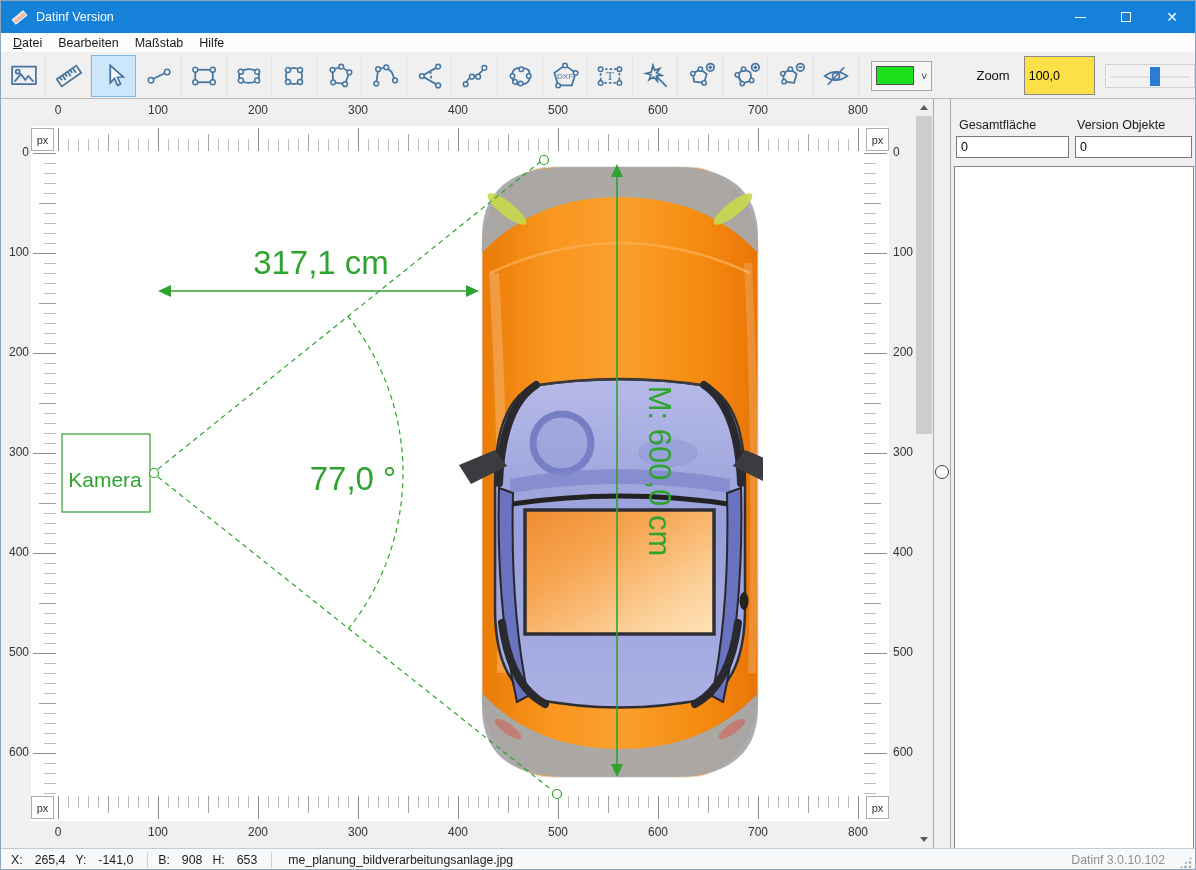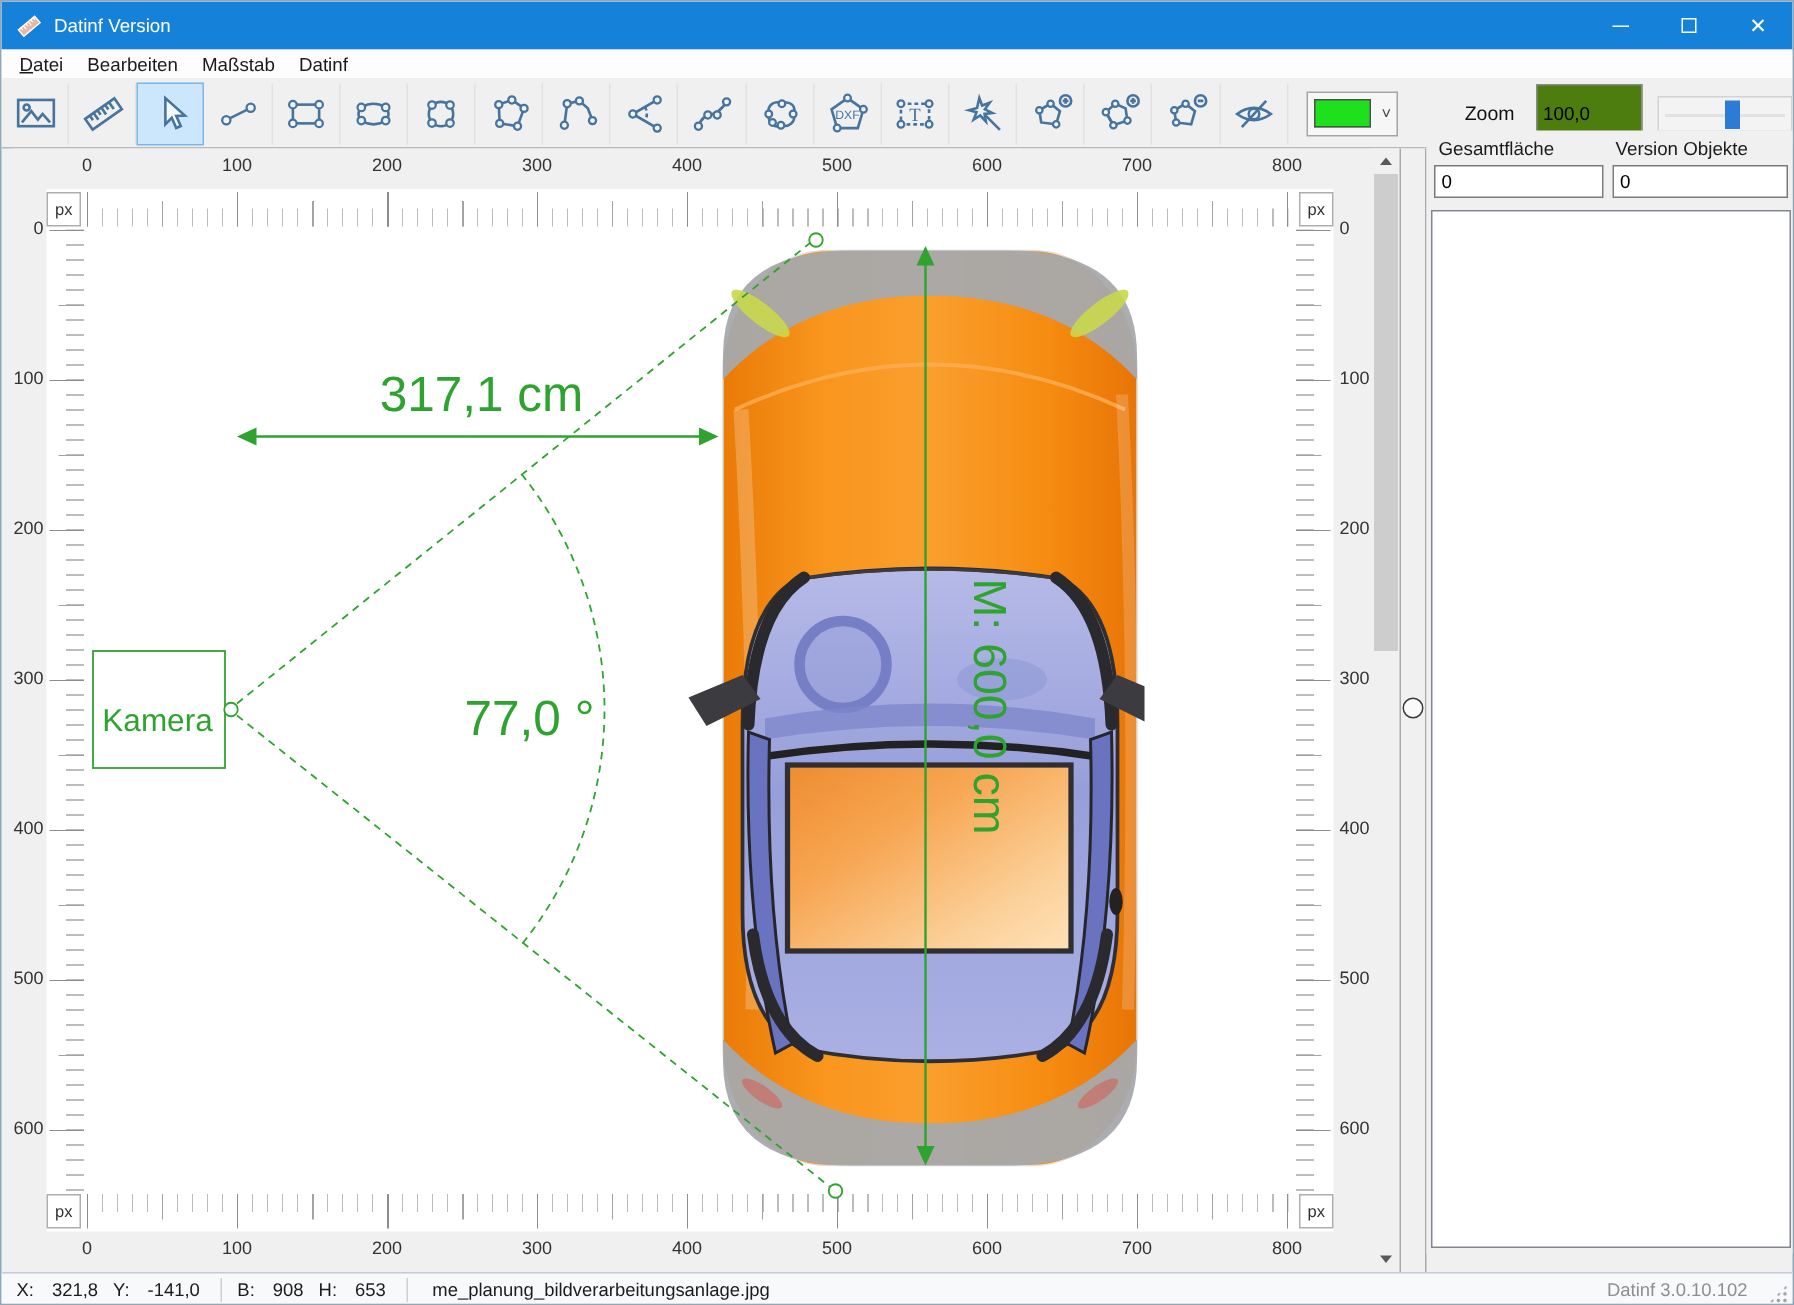--- a/index.html
+++ b/index.html
@@ -31,21 +31,21 @@
   .tbtn svg { width:30px; height:30px; }
   .tbtn.sel { background:#cce6fb; border:1px solid #7fb8e6; }
   .ticon { stroke:#46749f; fill:none; stroke-width:1.4; }
   .tdot  { stroke:#46749f; fill:#eef5fb; stroke-width:1.2; }
   .color-combo { width:64px; height:30px; margin-left:12px; border:1px solid #a5a5a5; background:#f6f6f6;
                  display:flex; align-items:center; padding:0 4px; }
   .swatch { width:38px; height:19px; border:1px solid #4e4e4e; }
   .chev { margin-left:auto; font-size:11px; color:#444; }
   .zoom-lbl { font-size:13px; color:#111; margin-left:44px; }
   .zoom-input { width:71px; height:39px; margin-left:14px; border:1px solid #8a8a8a; font:12.5px "Liberation Sans",sans-serif;
-                padding:1px 4px; background:#4d7c0f; }
+                padding:1px 4px; background:#fde047; }
   .zoom-slider { position:relative; width:94px; height:24px; margin-left:10px; background:#f3f3f3; border:1px solid #d2d2d2; }
   .zoom-slider .groove { position:absolute; left:4px; right:4px; top:11px; height:2px; background:#e2e2e2; }
   .zoom-slider .thumb { position:absolute; left:44px; top:2px; width:10px; height:19px; background:#2c7cd5; }
 
   
   .canvas-area { position:absolute; left:8px; top:98px; width:924px; height:749px; background:#f0f0f0; }
   .rnum { position:absolute; font-size:12px; color:#333; height:15px; line-height:15px; }
   .white-area { position:absolute; left:22px; top:27px; width:858px; height:695px; background:#fff; }
   .pxbox { position:absolute; width:23px; height:23px; background:#fff; border:1px solid #aeaeae;
            font-size:11px; color:#333; display:flex; align-items:center; justify-content:center; }
@@ -90,21 +90,21 @@
   .tri-down { width:0; height:0; border-left:4px solid transparent; border-right:4px solid transparent; border-top:5px solid #5a5a5a; }
   .vthumb { position:absolute; left:1px; top:17px; width:16px; height:318px; background:#cdcdcd; }
 
   
   .splitter { position:absolute; left:932px; top:98px; width:18px; height:749px; background:#f0f0f0;
               border-left:1px solid #a9a9a9; border-right:1px solid #a9a9a9; }
   .splitter .knob { position:absolute; left:1px; top:366px; width:14px; height:14px; border-radius:50%;
                     border:1.5px solid #3c3c3c; background:#fafafa; }
 
   
-  .side-panel { position:absolute; left:950px; top:86px; width:246px; height:749px; background:#f0f0f0; }
+  .side-panel { position:absolute; left:950px; top:112px; width:246px; height:749px; background:#f0f0f0; }
   .sp-label { position:absolute; font-size:12.5px; color:#1a1a1a; top:5px; }
   .sp-label.l1 { left:8px; } .sp-label.l2 { left:126px; }
   .sp-input { position:absolute; top:23px; height:22px; border:1px solid #7a7a7a; background:#fff;
               font:12.5px "Liberation Sans",sans-serif; padding:1px 4px; }
   .sp-input.i1 { left:5px; width:113px; } .sp-input.i2 { left:124px; width:117px; }
   .sp-list { position:absolute; left:3px; top:53px; width:240px; height:692px; background:#fff; border:1px solid #82878f; }
 
   
   .statusbar { position:absolute; left:0; top:847px; width:100%; height:22px; background:#f7f9fb;
                border-top:1px solid #c3ccd6; display:flex; align-items:center; font-size:12.3px; color:#1c1c1c; }
@@ -139,21 +139,21 @@
     <div class="wbtn">
         <span class="glyph-close">✕</span>
       </div>
   </div>
 </div>
 
 <div class="menubar">
     <span class="menu-item"><u>D</u>atei</span>
     <span class="menu-item">Bearbeiten</span>
     <span class="menu-item">Maßstab</span>
-    <span class="menu-item">Datinf</span>
+    <span class="menu-item">Hilfe</span>
   </div>
 
 <div class="toolbar">
   <div class="tbtn" title="open-image">
     <svg viewBox="0 0 24 24">
         <rect class="ticon" x="2.5" y="4.5" width="19" height="14"></rect>
         <circle class="ticon" cx="7" cy="8.5" r="1.6"></circle>
         <path class="ticon" d="M4.5 16.5 L9.5 10.5 L13 15 L15.5 12 L19.5 16.5"></path>
       </svg>
   </div>
@@ -488,21 +488,21 @@
 <div class="side-panel">
   <span class="sp-label l1">Gesamtfläche</span>
   <span class="sp-label l2">Version Objekte</span>
   <input class="sp-input i1" value="0" style="">
   <input class="sp-input i2" value="0" style="">
   <div class="sp-list"></div>
 </div>
 
 <div class="statusbar">
   <span class="sb-lab">X:</span>
-  <span class="sb-val">321,8</span>
+  <span class="sb-val">265,4</span>
   <span class="sb-lab">Y:</span>
   <span class="sb-val">-141,0</span>
   <div class="sb-sep"></div>
   <span class="sb-lab">B:</span>
   <span class="sb-val">908</span>
   <span class="sb-lab">H:</span>
   <span class="sb-val">653</span>
   <div class="sb-sep"></div>
   <span class="sb-file">me_planung_bildverarbeitungsanlage.jpg</span>
   <div class="sb-spacer"></div>

